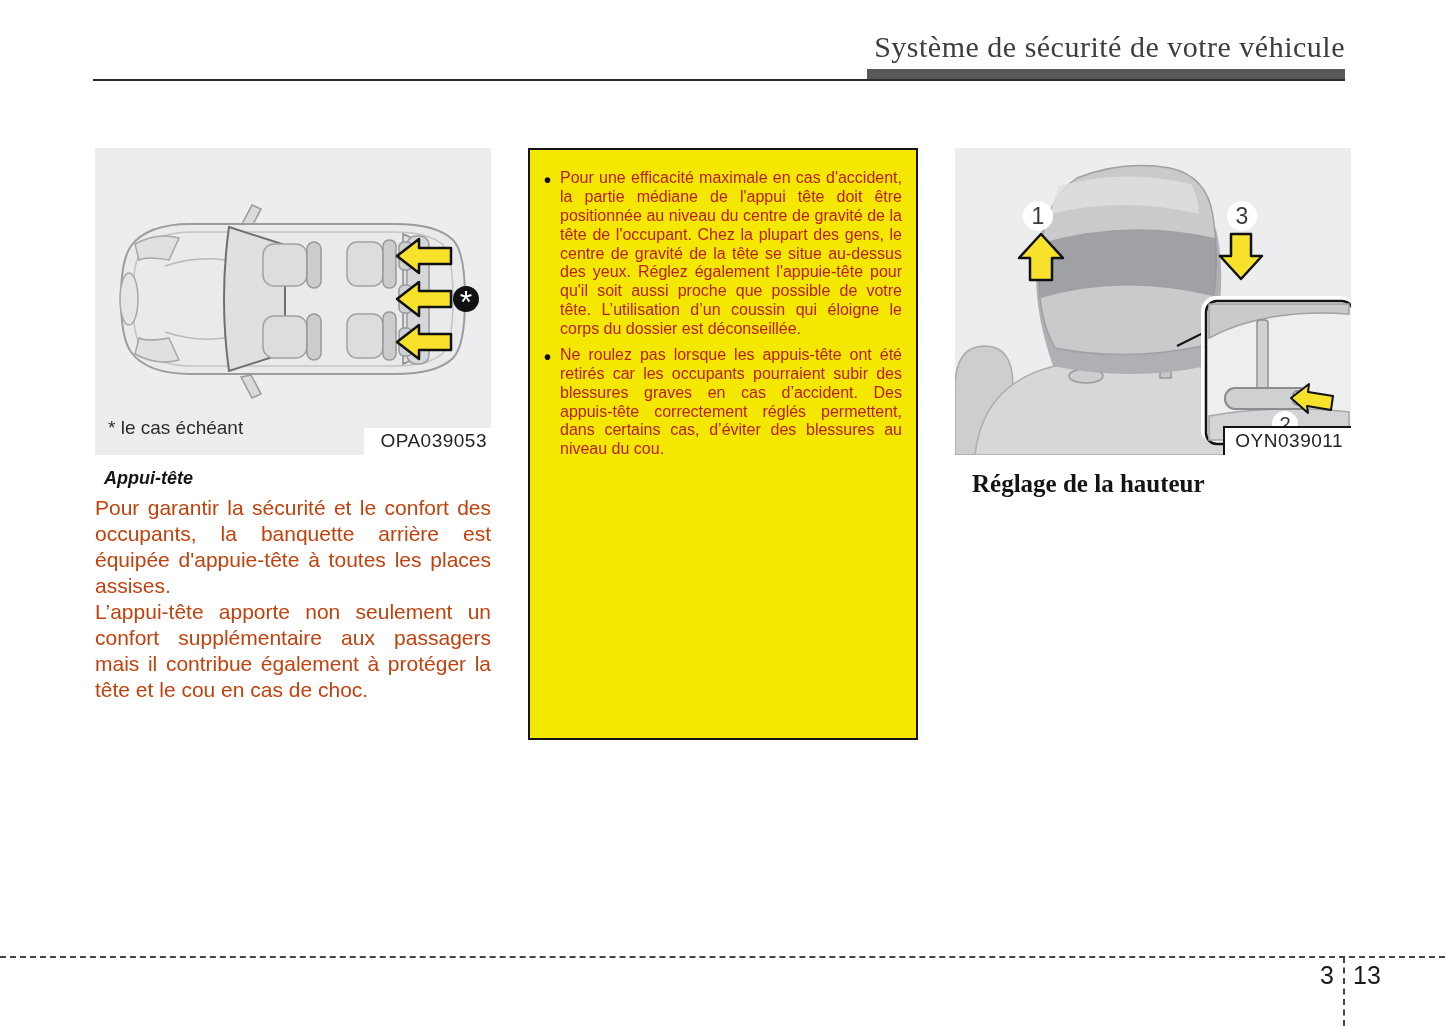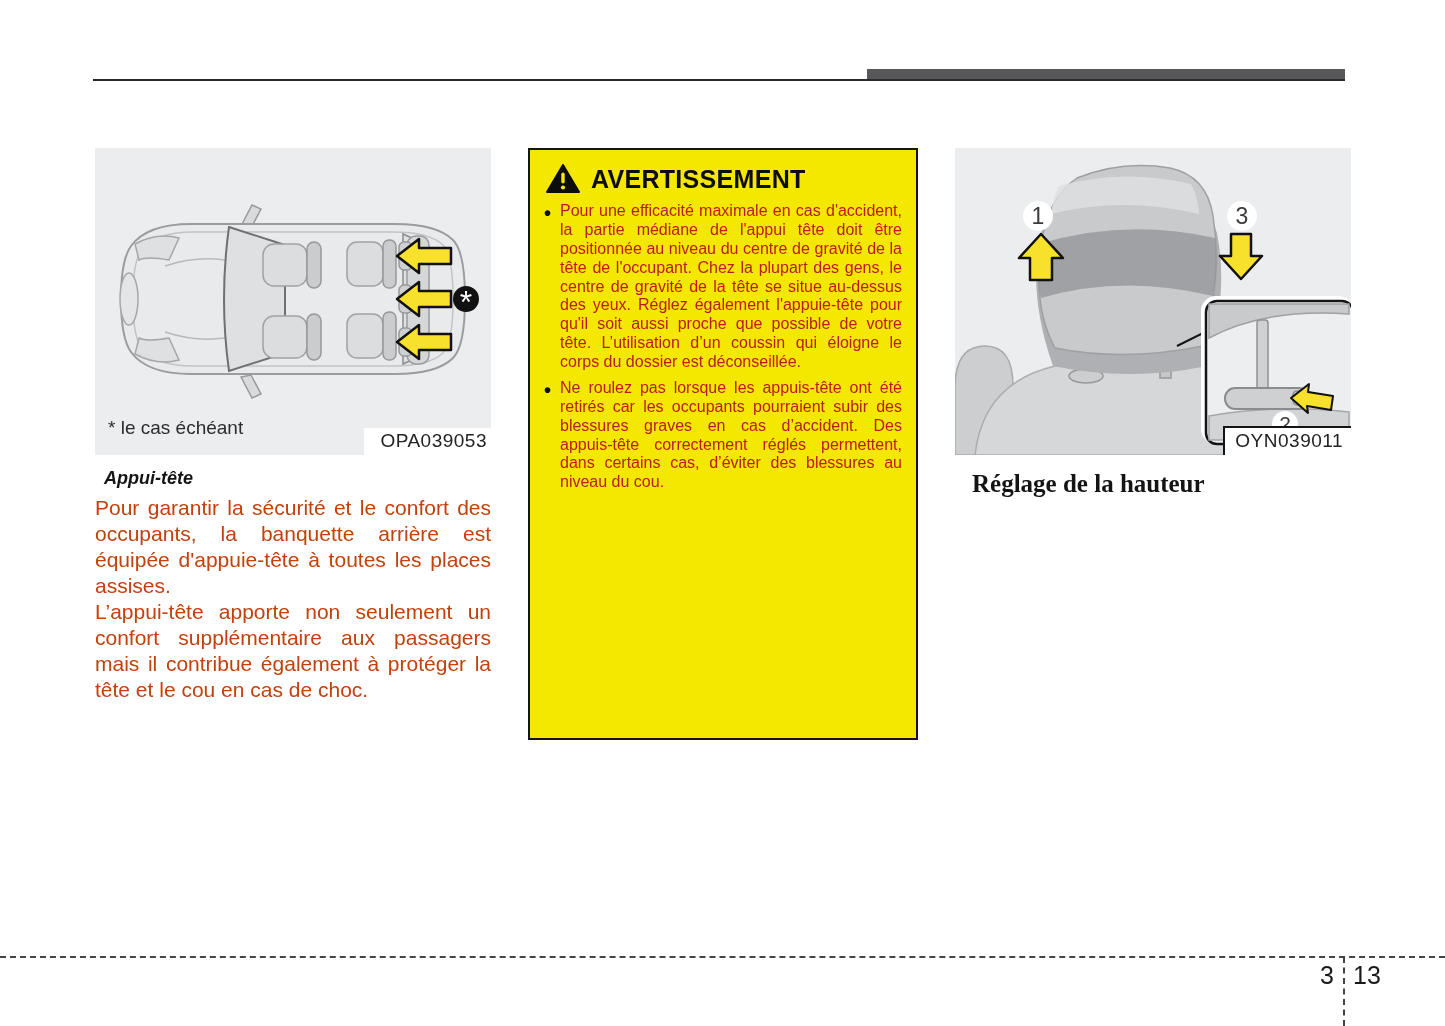--- a/index.html
+++ b/index.html
@@ -45,20 +45,21 @@
   .pagenum{position:absolute;top:961px;font-size:25px;color:#1a1a1c;}
   .pagenum.chapter{left:1300px;width:34px;text-align:right;}
   .pagenum.page{left:1353px;}
   svg text{font-family:"Liberation Sans",sans-serif;}
 </style>
 </head>
 <body>
 
 <div class="page" style="--warning-bg: #f5e800; --figure-bg: #ecedee; --header-bar: #58585a; --arrow-yellow: #f8e12b;">
 
+  <div class="header-title">Système de sécurité de votre véhicule</div>
   <div class="header-bar"></div>
   <div class="header-rule"></div>
 
   <div class="col col-left">
     <div class="figure">
       <svg width="396" height="307" viewBox="0 0 396 307">
 
         <path d="M146,78 L157,57 L166,61 L156,80 Z" fill="#d9dadc" stroke="#97999c" stroke-width="1.5"></path>
         <path d="M146,229 L157,250 L166,246 L156,227 Z" fill="#d9dadc" stroke="#97999c" stroke-width="1.5"></path>
 
@@ -101,28 +102,20 @@
       </svg>
       <span class="fig-note">* le cas échéant</span>
       <span class="fig-code">OPA039053</span>
     </div>
     <div class="h-sans">Appui-tête</div>
     <p class="body-par">Pour garantir la sécurité et le confort des occupants, la banquette arrière est équipée d'appuie-tête à toutes les places assises.</p>
     <p class="body-par">L’appui-tête apporte non seulement un confort supplémentaire aux passagers mais il contribue également à protéger la tête et le cou en cas de choc.</p>
   </div>
 
   <div class="warning">
-    <div class="warning-head">
-      <svg width="34" height="30" viewBox="0 0 34 30">
-        <path d="M17,1 L33,28 L1,28 Z" fill="#0d0d0d" stroke="#0d0d0d" stroke-width="2" stroke-linejoin="round"></path>
-        <rect x="15.3" y="8.5" width="3.4" height="11" rx="1.7" style="fill:var(--warning-bg,#f5e800)"></rect>
-        <circle cx="17" cy="23.5" r="2.1" style="fill:var(--warning-bg,#f5e800)"></circle>
-      </svg>
-      <span class="warning-title">AVERTISSEMENT</span>
-    </div>
     <div class="warn-bullet">
       <span class="warn-dot">•</span>
       <span class="warn-text">Pour une efficacité maximale en cas d'accident, la partie médiane de l'appui tête doit être positionnée au niveau du centre de gravité de la tête de l'occupant. Chez la plupart des gens, le centre de gravité de la tête se situe au-dessus des yeux. Réglez également l'appuie-tête pour qu'il soit aussi proche que possible de votre tête. L’utilisation d’un coussin qui éloigne le corps du dossier est déconseillée.</span>
     </div>
     <div class="warn-bullet">
       <span class="warn-dot">•</span>
       <span class="warn-text">Ne roulez pas lorsque les appuis-tête ont été retirés car les occupants pourraient subir des blessures graves en cas d’accident. Des appuis-tête correctement réglés permettent, dans certains cas, d’éviter des blessures au niveau du cou.</span>
     </div>
   </div>
 

